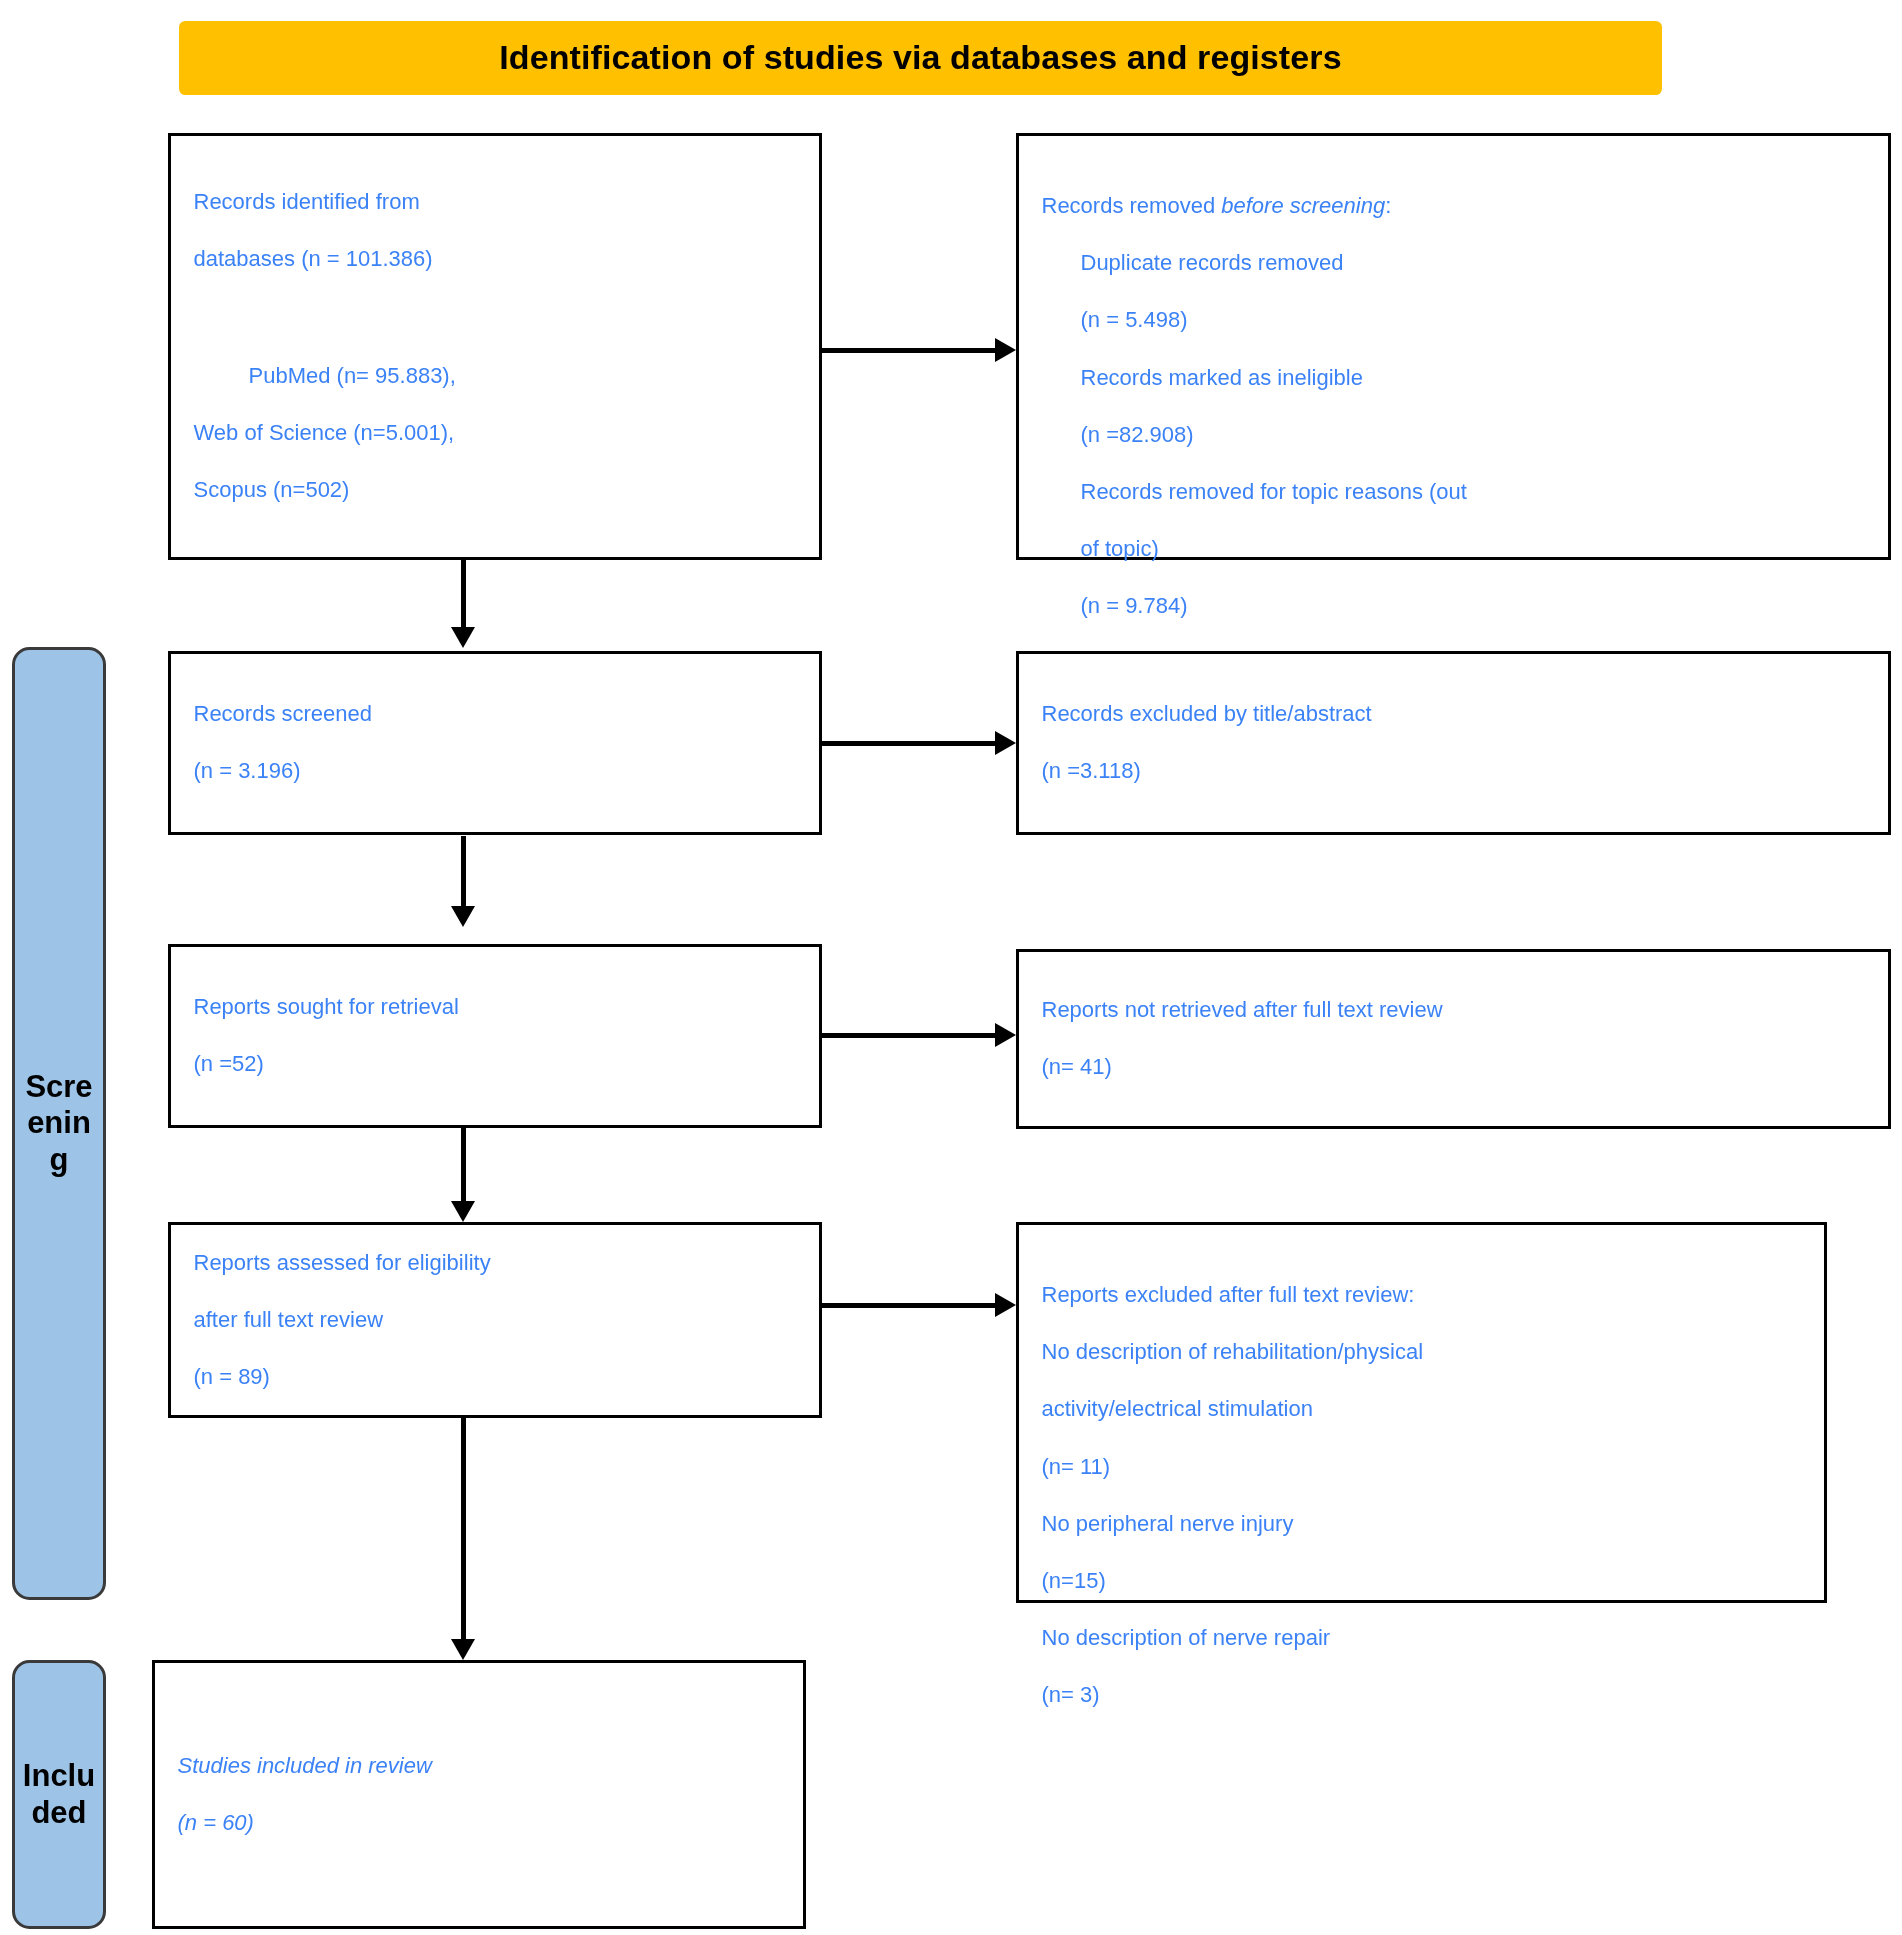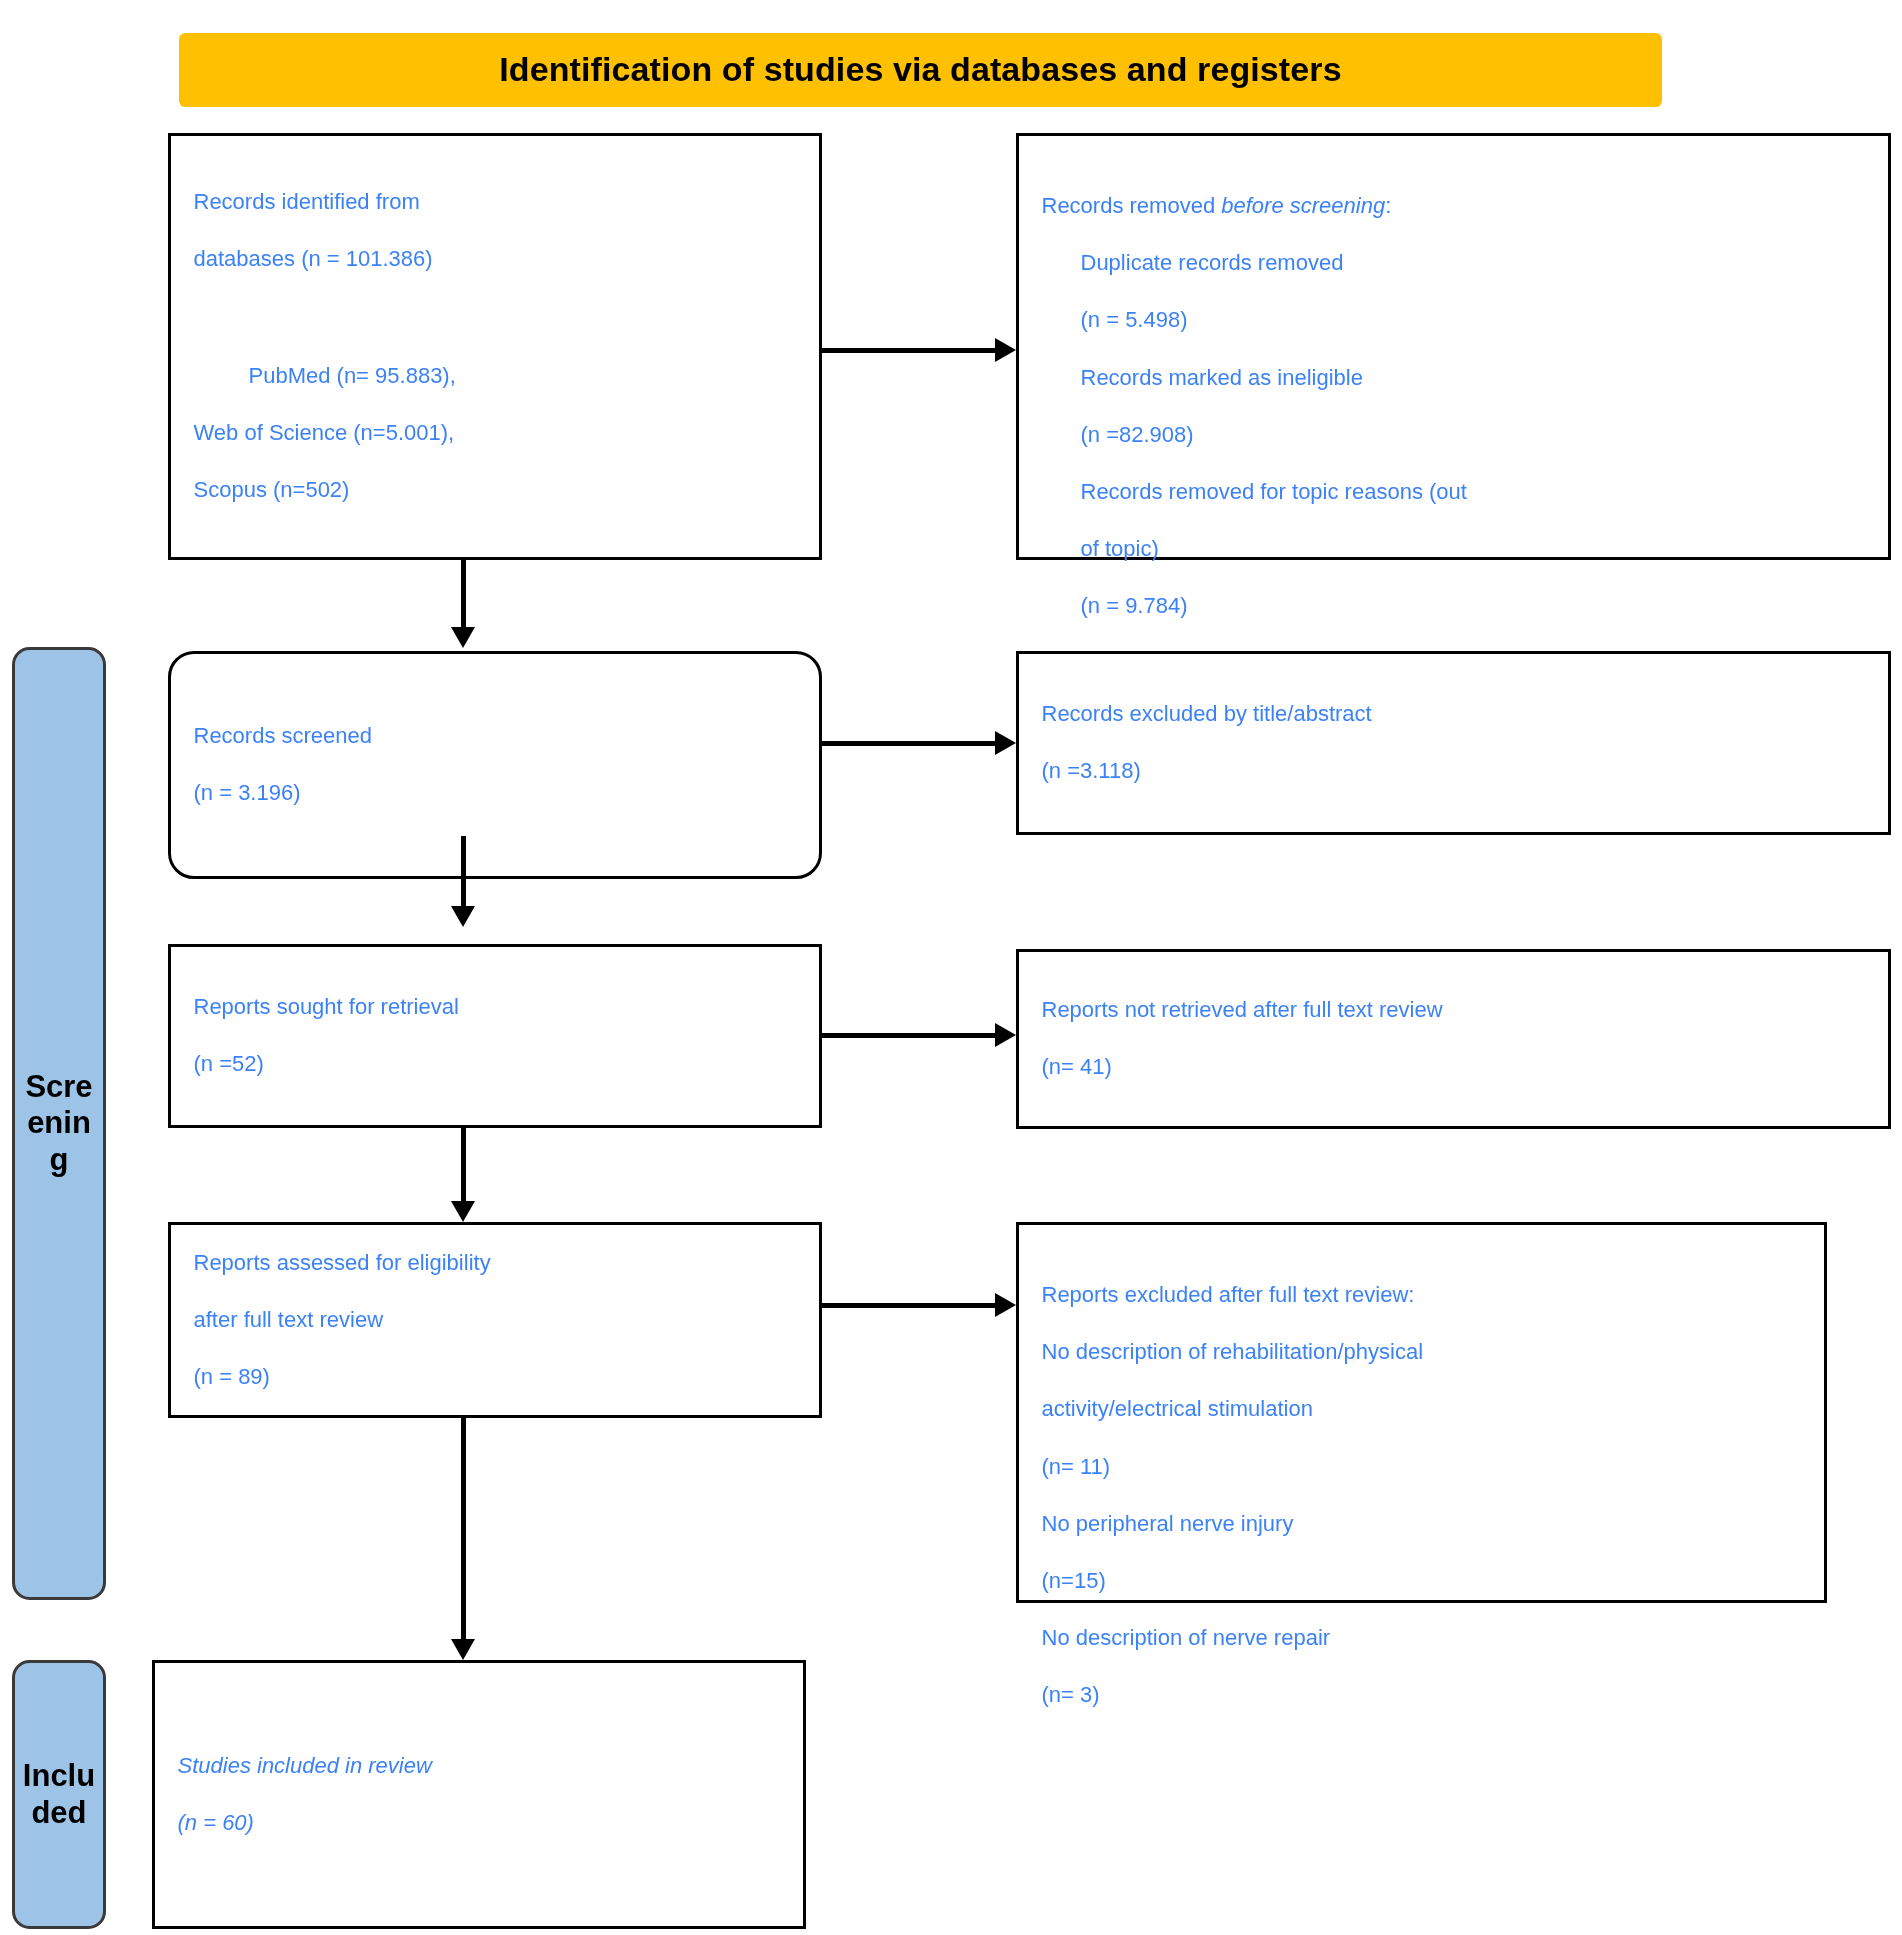--- a/index.html
+++ b/index.html
@@ -101,21 +101,21 @@
     border-top: 12.5px solid transparent;
     border-bottom: 12.5px solid transparent;
     border-left: 21px solid #000000;
   }
 </style>
 </head>
 <body>
 
 <div id="prisma-root">
 
-  <div class="banner" style="left:179px; top:20.6px; width:1483px; height:74px;margin-top:12px;">
+  <div class="banner" style="left:179px; top:20.6px; width:1483px; height:74px;">
     <span class="banner-title">Identification of studies via databases and registers</span>
   </div>
 
 
   <div class="stage-band" style="left:12px; top:647px; width:94px; height:953px;">
     <span class="stage-label">Screening</span>
   </div>
 
   <div class="stage-band" style="left:12px; top:1660px; width:94px; height:269px;">
     <span class="stage-label">Included</span>
@@ -144,21 +144,21 @@
       <div style="padding-left:39px;">(n = 9.784)</div>
     </div>
   </div>
 
   <div class="conn" style="left:821px; top:348px; width:175px; height:5px;"></div>
   <div class="arrow-right" style="left:995px; top:338px;"></div>
 
   <div class="conn" style="left:461px; top:560px; width:5px; height:78px;"></div>
   <div class="arrow-down" style="left:451px; top:627px;"></div>
 
-  <div class="flow-box" style="left:168px; top:651px; width:654px; height:228px;border-radius:26px;">
+  <div class="flow-box" style="left:168px; top:651px; width:654px; height:184px;">
     <div class="box-text">
       <div>Records screened</div>
       <div>(n = 3.196)</div>
     </div>
   </div>
 
   <div class="flow-box" style="left:1016px; top:651px; width:875px; height:184px;">
     <div class="box-text">
       <div>Records excluded by title/abstract</div>
       <div>(n =3.118)</div>

